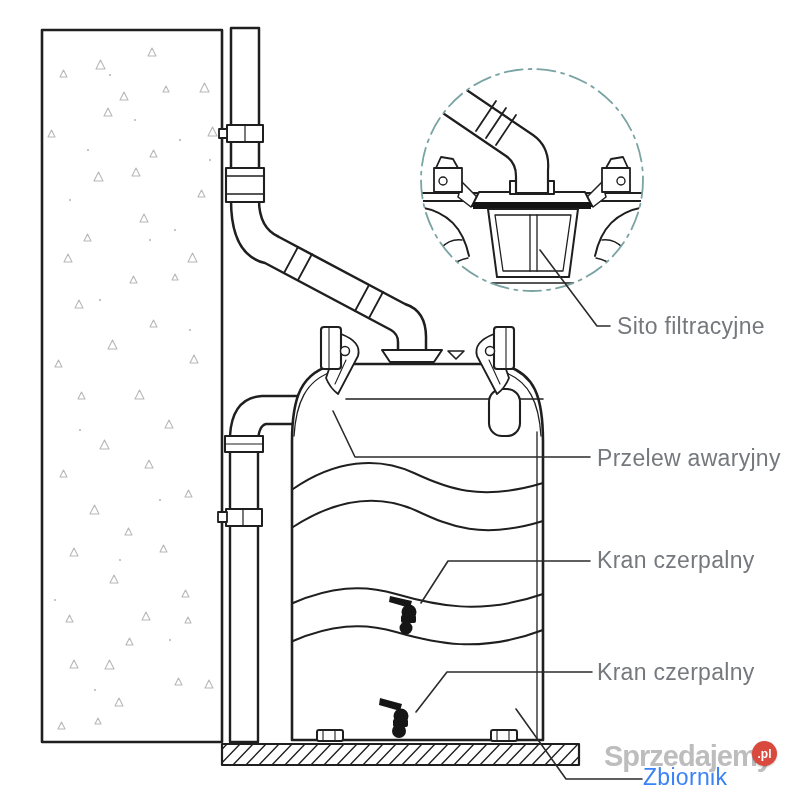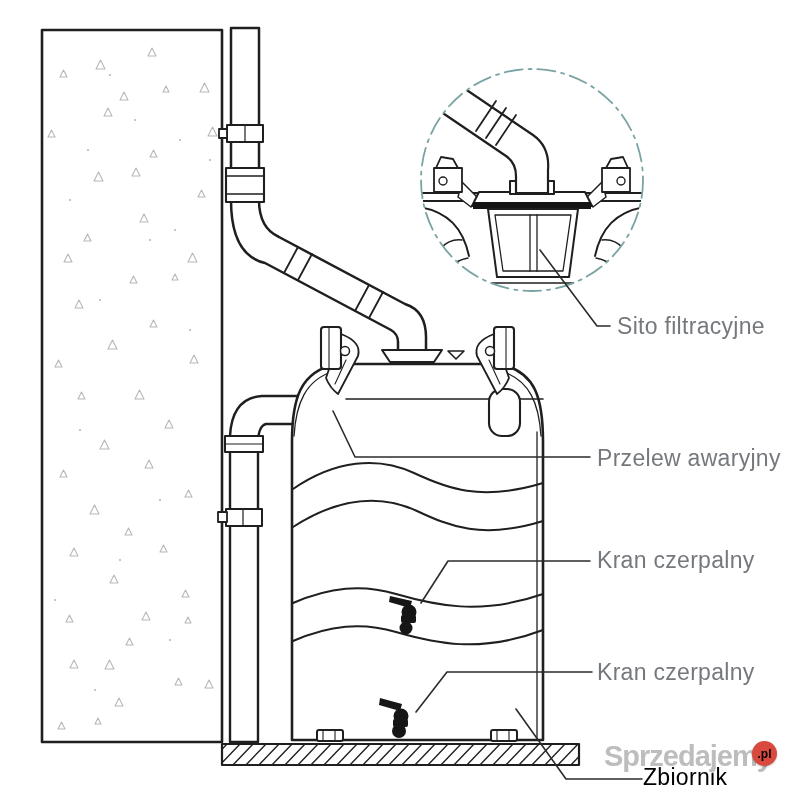--- a/index.html
+++ b/index.html
@@ -1,27 +1,27 @@
 <!DOCTYPE html>
 <html><head>
 <meta charset="utf-8">
 <style>
   html,body{margin:0;padding:0;background:#ffffff;}
   #stage{position:relative;width:800px;height:800px;background:#ffffff;overflow:hidden;
          font-family:"Liberation Sans",sans-serif;}
   #drawing{position:absolute;left:0;top:0;}
   .lbl{position:absolute;transform:translateY(-50%);white-space:nowrap;
        font-size:23px;color:#75787c;letter-spacing:.3px;}
-  .lbl-dark{color:#000000;}
+  .lbl-dark{color:#3b82f6;}
   .watermark{position:absolute;left:604px;top:740px;font-size:29px;font-weight:bold;
              letter-spacing:-1px;color:rgba(173,173,173,.8);
              text-shadow:0 1px 1px rgba(255,255,255,.95), 0 -1px 1px rgba(255,255,255,.8);
              z-index:5;}
   .wm-badge{position:absolute;left:752px;top:741px;width:25px;height:25px;border-radius:50%;
-            background:#d9493e;color:#000000;font-size:12px;font-weight:bold;
+            background:#d9493e;color:#ffffff;font-size:12px;font-weight:bold;
             display:flex;align-items:center;justify-content:center;z-index:6;
             box-shadow:0 1px 2px rgba(0,0,0,.25);}
 </style>
 </head>
 <body>
 
 <div id="stage">
 
 <svg id="drawing" width="800" height="800" viewBox="0 0 800 800" fill="none" stroke="#1f1f1f" stroke-width="2" stroke-linecap="round" stroke-linejoin="round">
 

